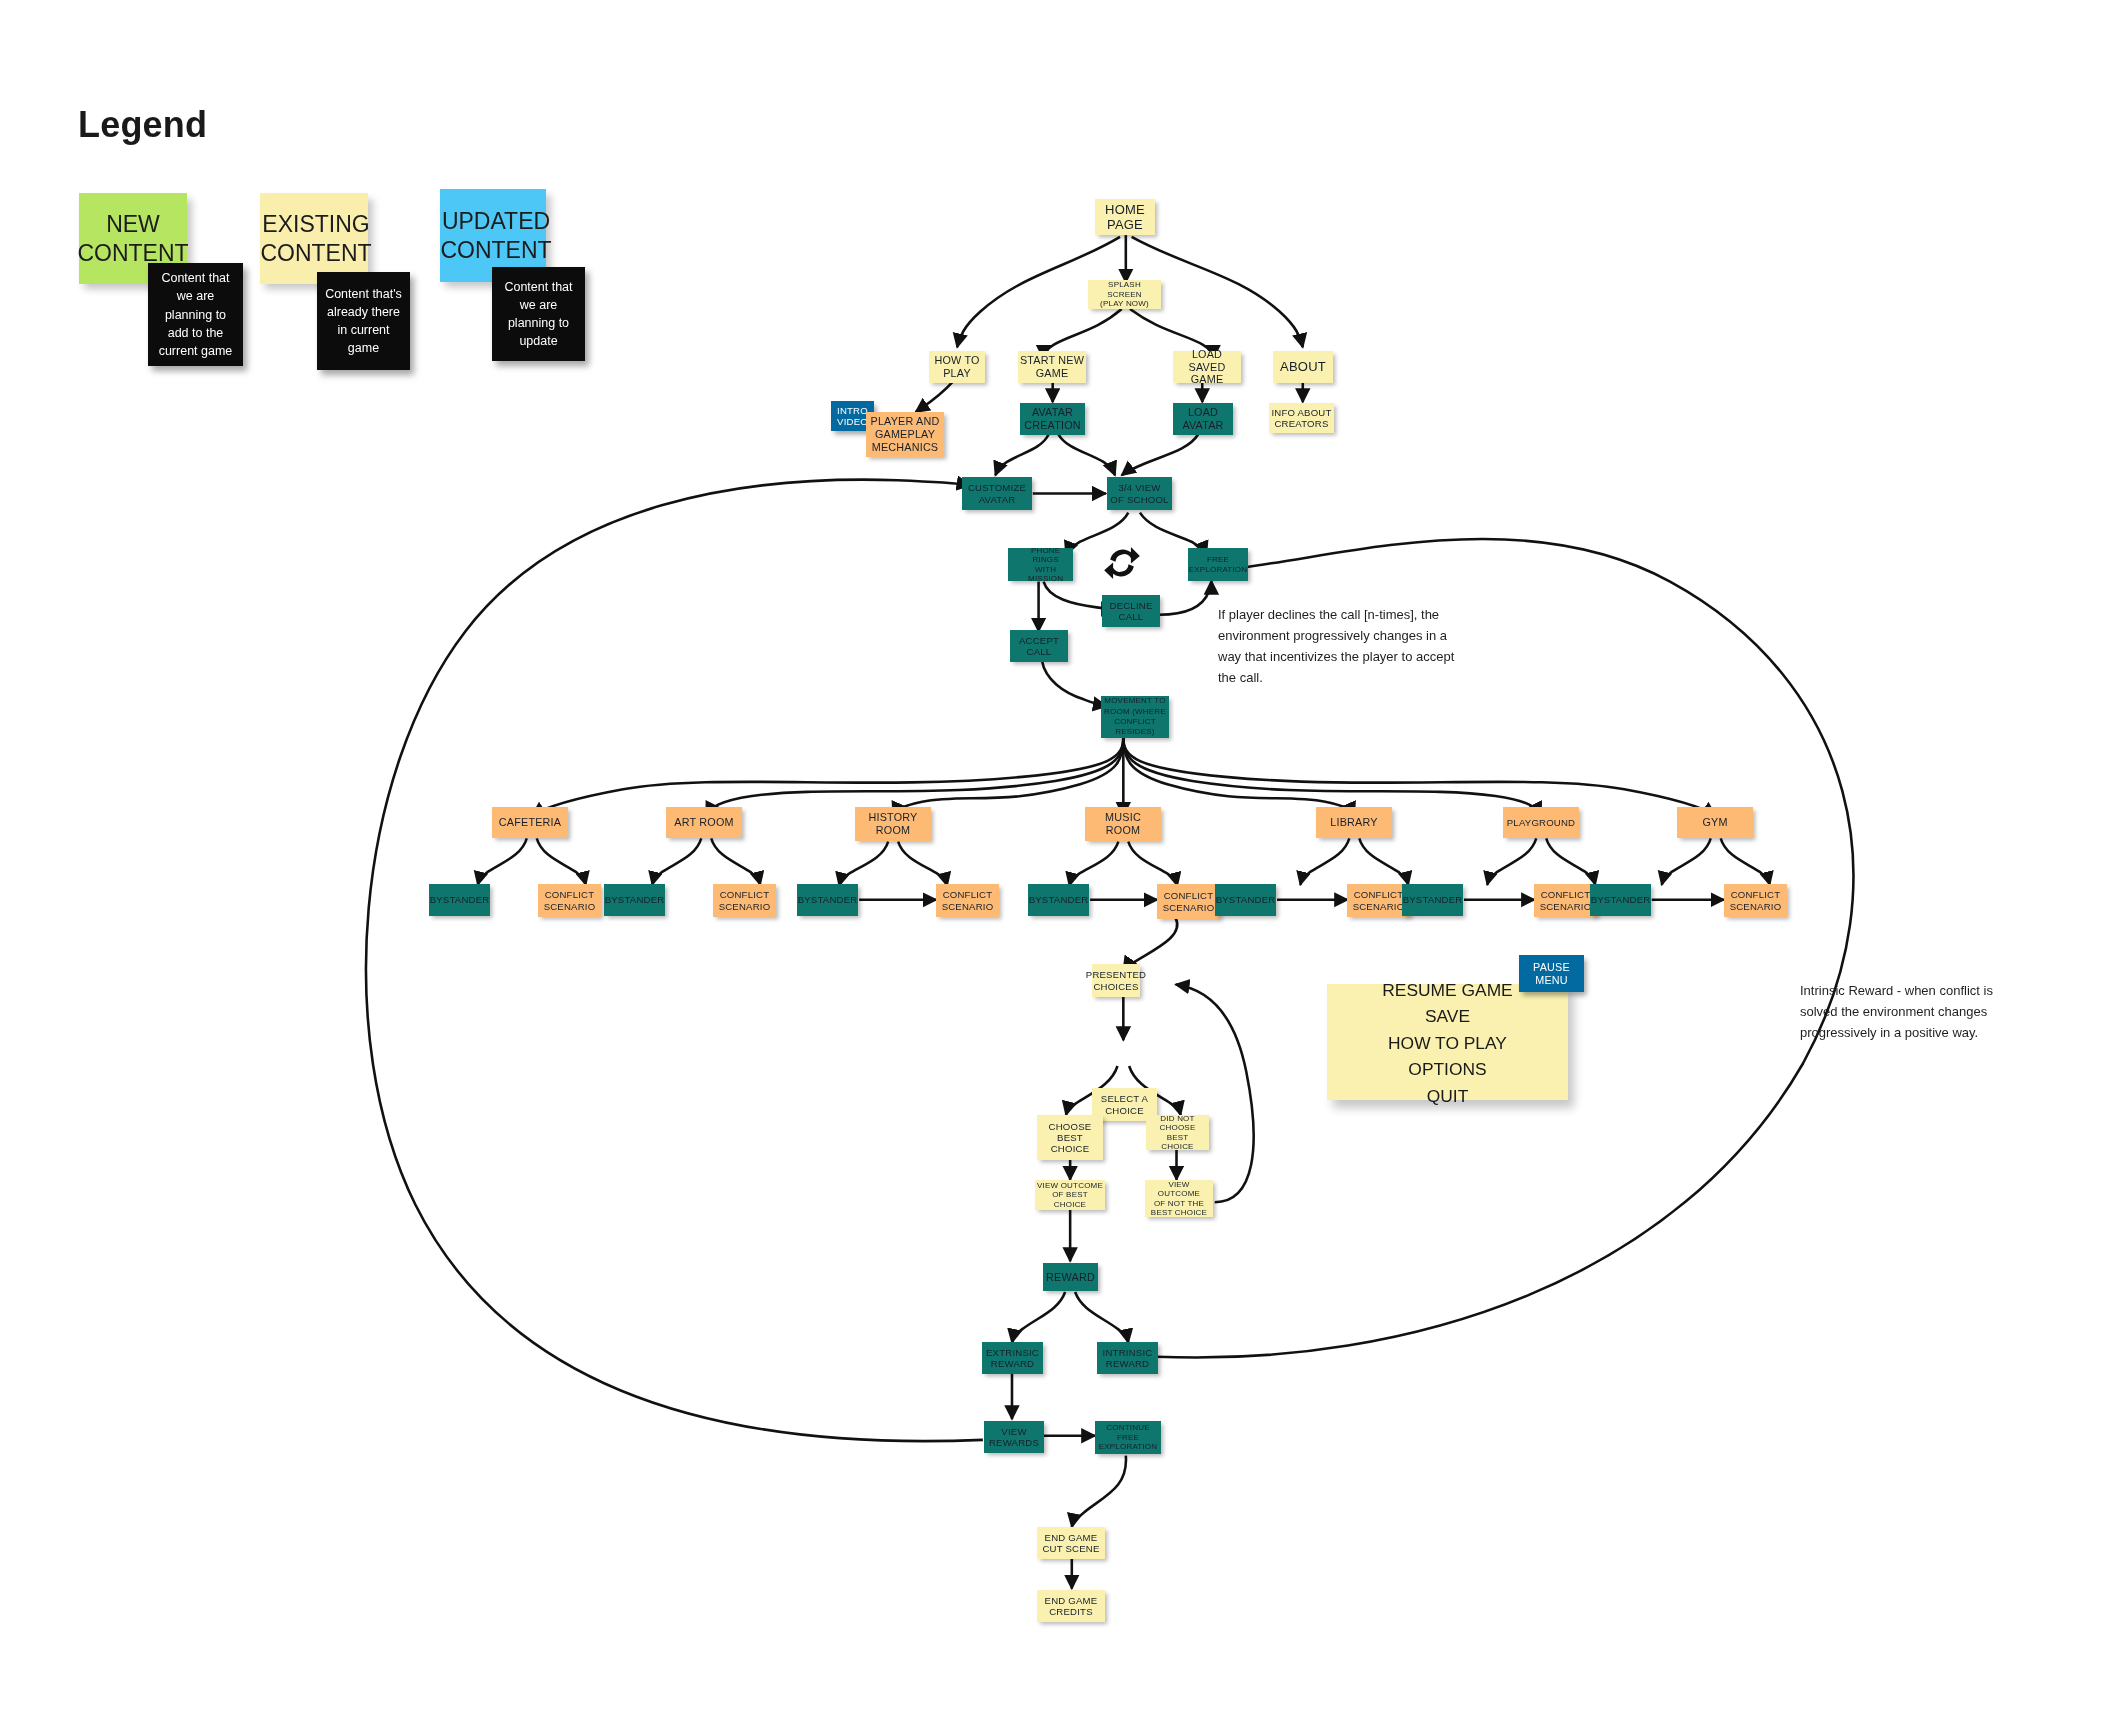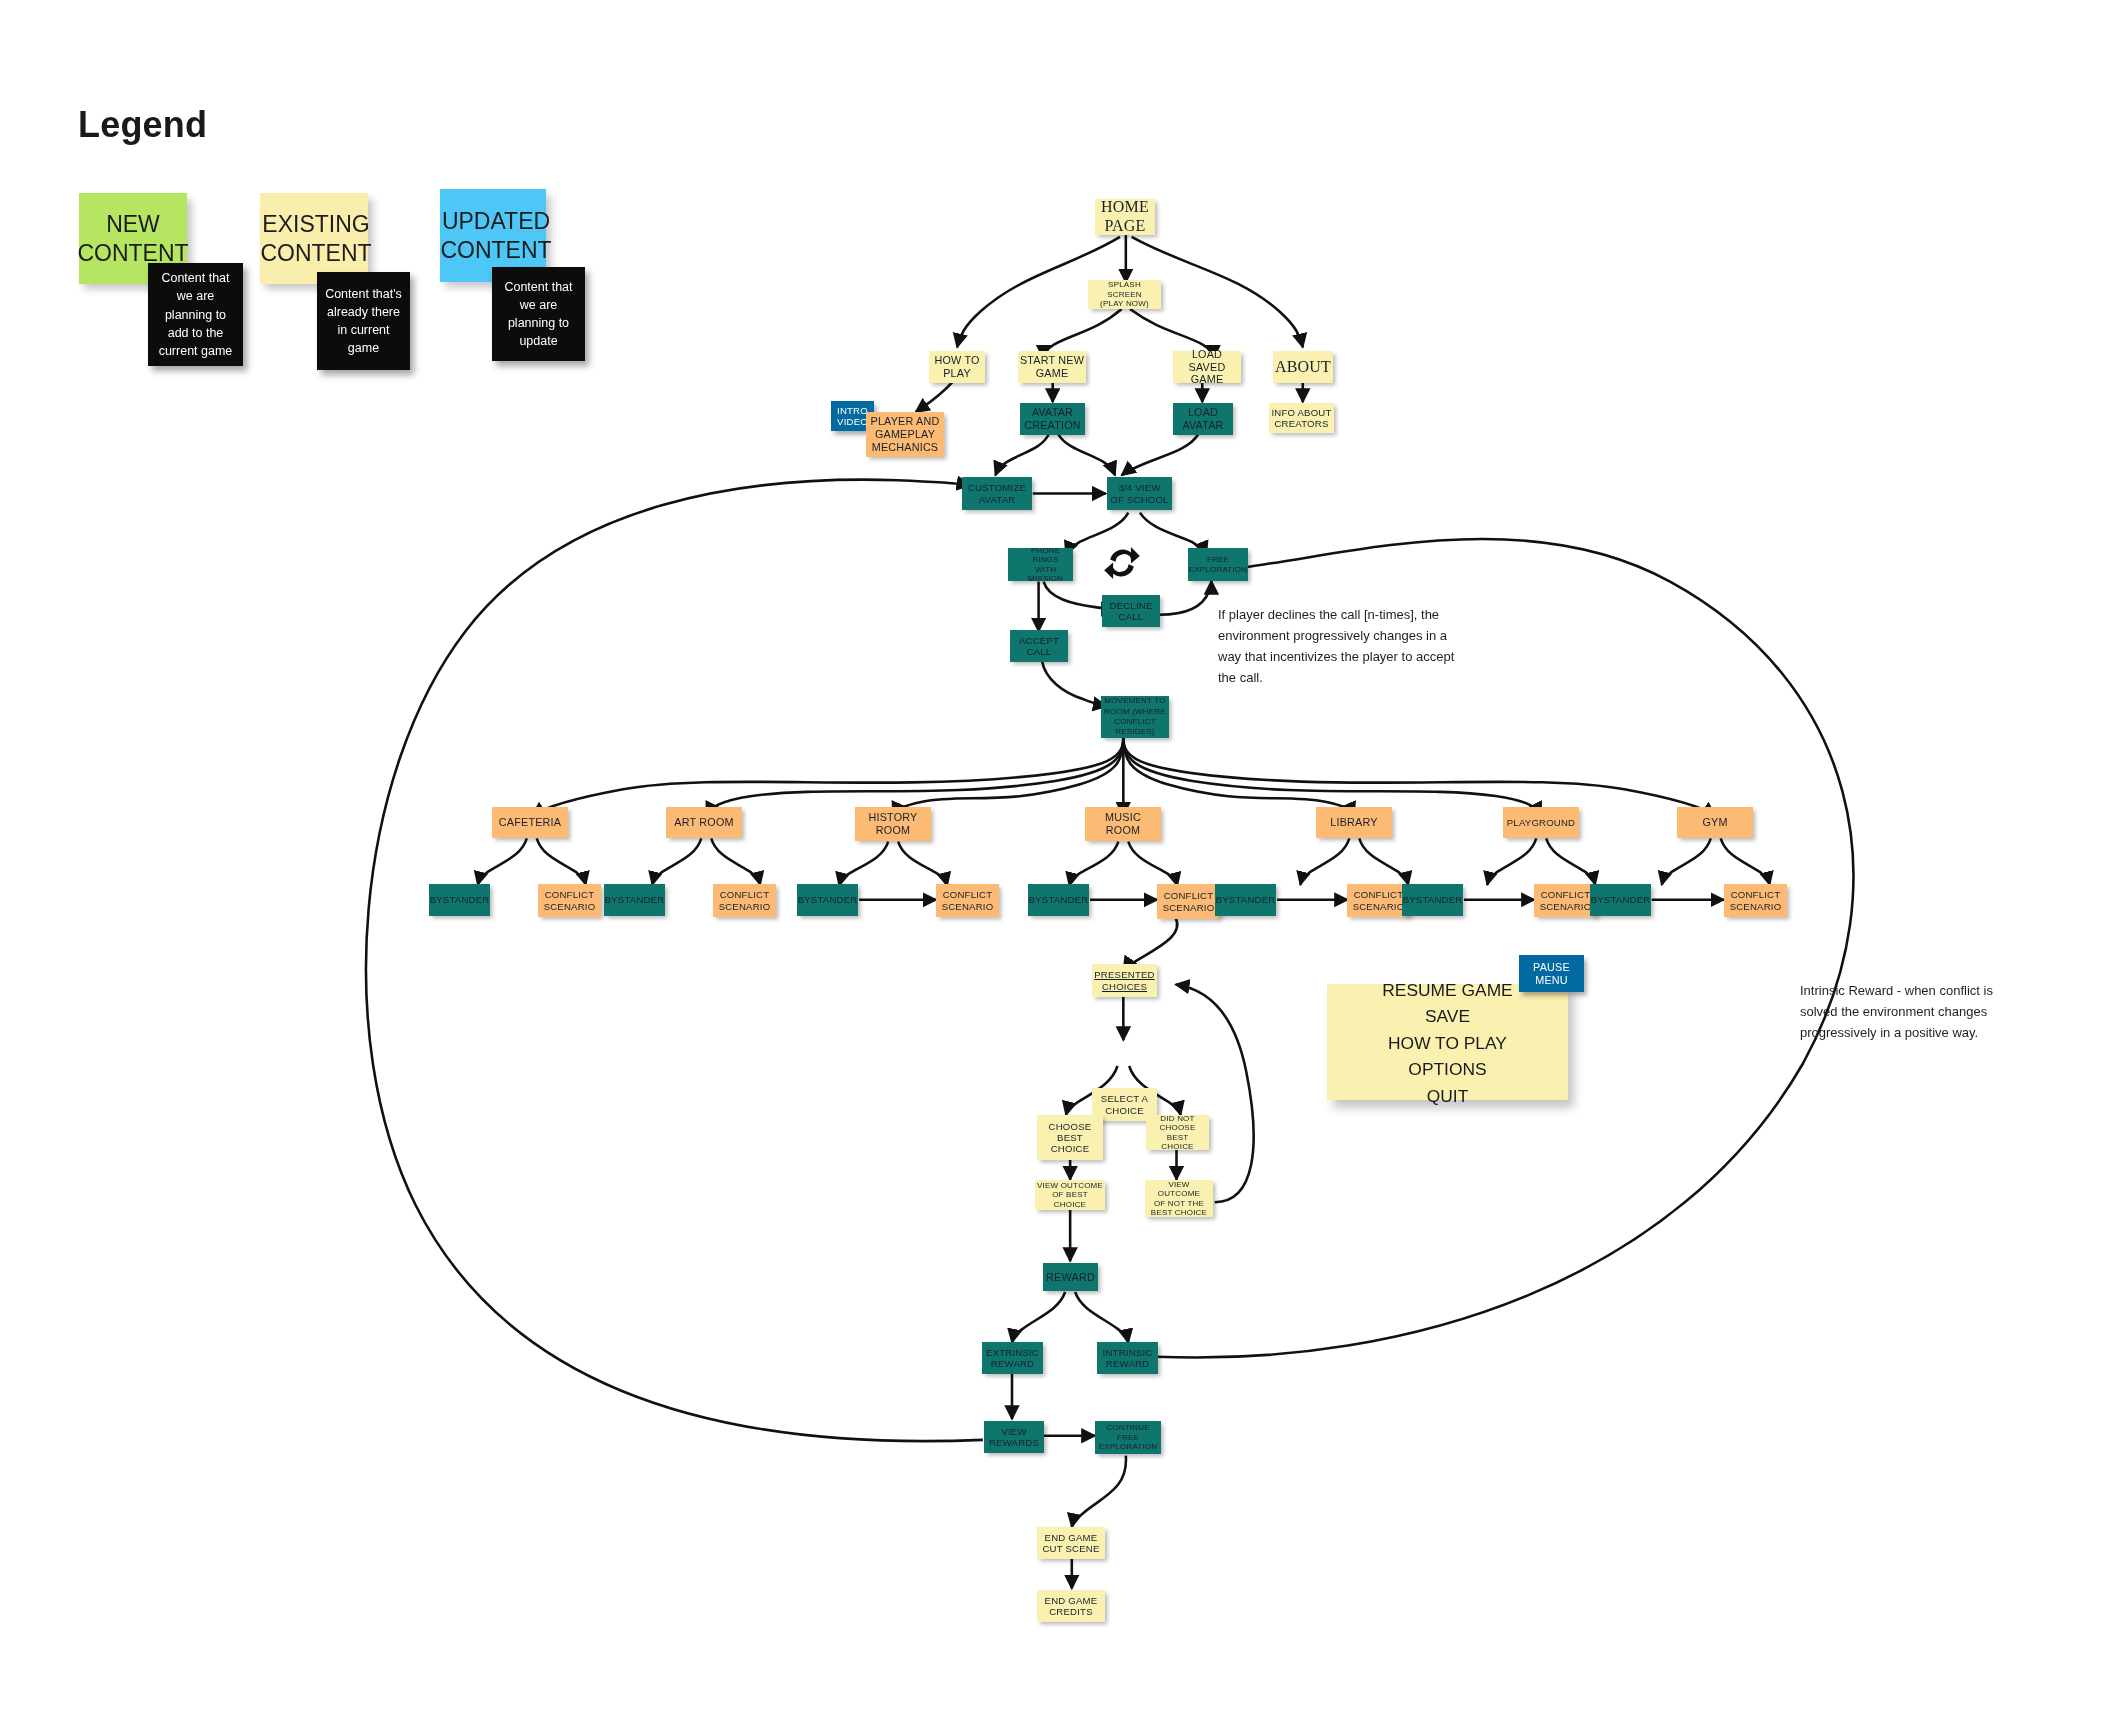--- a/index.html
+++ b/index.html
@@ -26,21 +26,21 @@
         text-align:center;box-shadow:2.5px 3.3px 4.2px rgba(0,0,0,.28);
         color:#17202a;line-height:1.18;padding:1.7px;box-sizing:border-box;}
   .yellow{background:#faf1b0;}
   .green{background:#0f766e;}
   .blue{background:#fdba74;}
   .black-tag{background:#0369a1;color:#ffffff;box-shadow:3.3px 4.2px 5px rgba(0,0,0,.35);}
 
   .t9{font-size:8px;letter-spacing:0.2px;}
   .t11{font-size:9.6px;letter-spacing:0.2px;}
   .t13{font-size:10.8px;letter-spacing:0.2px;}
-  .t15{font-size:16px;letter-spacing:0.2px;font-family:Liberation Serif, serif;}
+  .t15{font-size:13px;letter-spacing:0.2px;}
 
   
   .annot{position:absolute;font-size:13px;line-height:1.62;color:#1f1f1f;}
 
   
   #pause-sticky{position:absolute;left:1327px;top:984px;width:241px;height:116px;
      background:#faf1b0;box-shadow:5.8px 7.5px 9.1px rgba(0,0,0,.22);}
   #pause-list{position:absolute;left:1327px;top:989px;width:241px;height:108px;
      display:flex;flex-direction:column;align-items:center;justify-content:center;
      font-size:17.4px;line-height:1.52;color:#1a1a1a;}
@@ -283,21 +283,21 @@
 <div class="node blue t11" style="left:1503px;top:807px;width:76px;height:31px;white-space:pre-line;">PLAYGROUND</div>
 <div class="node green t11" style="left:1402px;top:884px;width:61px;height:32px;">BYSTANDER</div>
 <div class="node blue t11" style="left:1534px;top:884px;width:63px;height:33px;white-space:pre-line;">CONFLICT
 SCENARIO</div>
 
 <div class="node blue t13" style="left:1677px;top:807px;width:76px;height:31px;white-space:pre-line;">GYM</div>
 <div class="node green t11" style="left:1590px;top:884px;width:61px;height:32px;">BYSTANDER</div>
 <div class="node blue t11" style="left:1724px;top:884px;width:63px;height:33px;white-space:pre-line;">CONFLICT
 SCENARIO</div>
 
-<div class="node yellow t11" style="left:1092px;top:964px;width:65px;height:33px;white-space:pre-line;text-decoration:underline;">PRESENTED
+<div class="node yellow t11" style="left:1092px;top:964px;width:48px;height:33px;white-space:pre-line;">PRESENTED
 CHOICES</div>
 
 <div class="node yellow t11" style="left:1092px;top:1088px;width:65px;height:33px;white-space:pre-line;">SELECT A
 CHOICE</div>
 
 <div class="node yellow t11" style="left:1037px;top:1115px;width:66px;height:45px;white-space:pre-line;">CHOOSE
 BEST CHOICE</div>
 
 <div class="node yellow t9" style="left:1146px;top:1115px;width:63px;height:35px;white-space:pre-line;">DID NOT
 CHOOSE BEST

